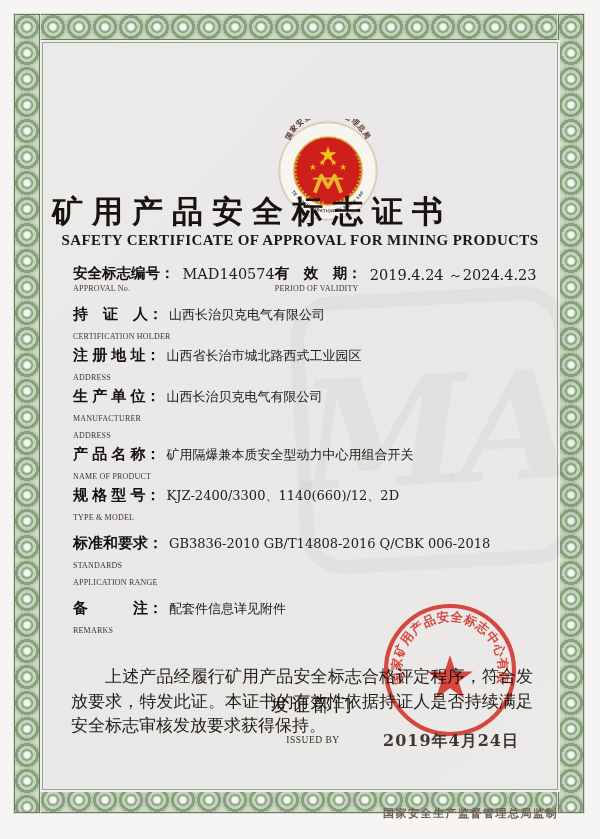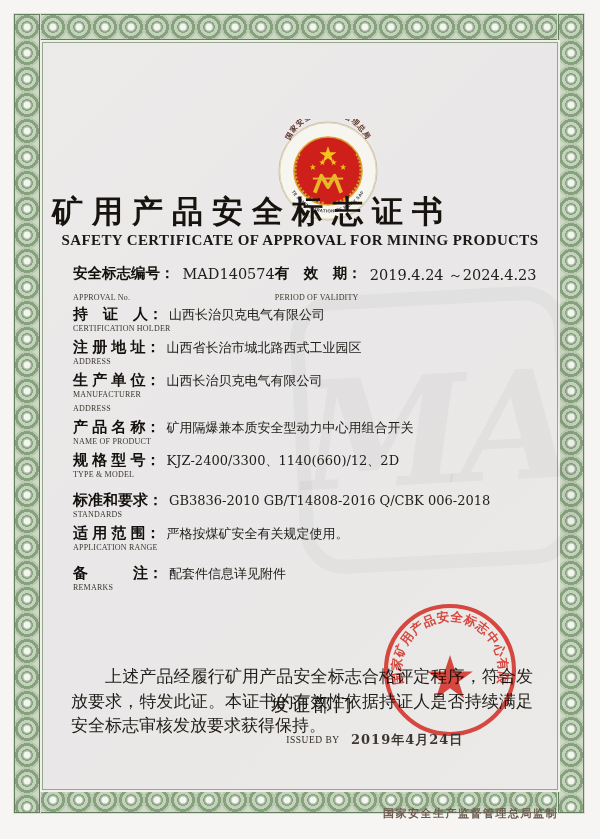--- a/index.html
+++ b/index.html
@@ -43,44 +43,44 @@
   .title-cn{position:absolute;left:0;top:148px;width:100%;text-align:left;
     font-weight:bold;font-size:31px;color:#17140f;letter-spacing:9px;text-indent:9px;
     font-family:"Liberation Sans",sans-serif;}
   .title-en{position:absolute;left:0;top:189px;width:100%;text-align:center;
     font-family:"Liberation Serif",serif;font-weight:bold;font-size:15px;color:#1c1a16;letter-spacing:0.4px;}
   
   .approval-row{position:absolute;left:30px;top:221px;width:460px;display:flex;}
   .ap-group{display:flex;align-items:flex-start;}
   .ap-labels{display:flex;flex-direction:column;}
   .lab-cn{font-weight:bold;font-size:14.5px;color:#14110d;white-space:nowrap;}
-  .lab-en{font-size:8px;color:#3b372f;letter-spacing:0.2px;margin-top:10px;font-family:"Liberation Serif",serif;}
+  .lab-en{font-size:8px;color:#3b372f;letter-spacing:0.2px;margin-top:1px;font-family:"Liberation Serif",serif;}
   .ap-value{font-family:"DejaVu Serif",serif;font-size:14.5px;color:#23201b;margin:2px 0 0 8px;white-space:nowrap;}
   .ap-gap{width:34px;}
   
   .fields{position:absolute;left:30px;top:262px;width:470px;}
   .field-row{margin-bottom:5px;}
   .field-row.gap{margin-top:12px;}
   .fline{display:flex;align-items:center;}
   .flabel{font-weight:bold;font-size:15px;color:#14110d;white-space:nowrap;}
   .fvalue{font-family:"DejaVu Serif",serif;font-size:13px;color:#23201b;margin-left:6px;white-space:nowrap;}
-  .flabel-en{font-size:8px;color:#3b372f;letter-spacing:0.2px;margin-top:0px;font-family:"Liberation Serif",serif;}
+  .flabel-en{font-size:8px;color:#3b372f;letter-spacing:0.2px;margin-top:8px;font-family:"Liberation Serif",serif;}
   
   .statement{position:absolute;left:28px;top:604px;width:462px;
     font-family:"DejaVu Serif",serif;font-size:17px;line-height:1.45;color:#201d18;
     text-align:justify;text-indent:2em;}
   
   .issuer{position:absolute;left:200px;top:650px;width:140px;text-align:center;}
   .issuer .i-cn{font-weight:normal;font-size:18px;letter-spacing:3px;color:#17140f;font-family:"Liberation Serif",serif;}
   .issuer .i-en{font-size:9.5px;letter-spacing:0.5px;color:#2e2a24;margin-top:18px;font-family:"Liberation Serif",serif;}
   
   .stamp{position:absolute;left:332px;top:552px;width:150px;height:150px;
     opacity:0.88;mix-blend-mode:multiply;}
-  .issue-date{position:absolute;left:308px;top:688px;width:160px;text-align:left;
-    font-family:"DejaVu Serif",serif;font-weight:bold;font-size:13px;color:#3c3732;letter-spacing:1px;}
+  .issue-date{position:absolute;left:316px;top:688px;width:160px;text-align:right;
+    font-family:"DejaVu Serif",serif;font-weight:bold;font-size:16px;color:#3c3732;letter-spacing:1px;}
   
   .bottom-note{position:absolute;right:42px;top:806px;z-index:3;
     font-size:11px;color:#6d5c52;letter-spacing:1.5px;font-weight:bold;}
 </style>
 </head>
 <body>
 
 <div class="band band-top"></div>
 <div class="band band-bottom"></div>
 <div class="band band-left"></div>
@@ -182,24 +182,20 @@
         <div class="flabel-en">TYPE &amp; MODEL</div>
       </div>
       <div class="field-row gap">
         <div class="fline">
           <span class="flabel">标准和要求：</span>
           <span class="fvalue">GB3836-2010 GB/T14808-2016 Q/CBK 006-2018</span>
         </div>
         <div class="flabel-en">STANDARDS</div>
       </div>
       <div class="field-row">
-        <div class="fline">
-          <span class="flabel">适 用 范 围：</span>
-          <span class="fvalue">严格按煤矿安全有关规定使用。</span>
-        </div>
         <div class="flabel-en">APPLICATION RANGE</div>
       </div>
       <div class="field-row gap">
         <div class="fline">
           <span class="flabel">备　　　注：</span>
           <span class="fvalue">配套件信息详见附件</span>
         </div>
         <div class="flabel-en">REMARKS</div>
       </div>
     </div>

